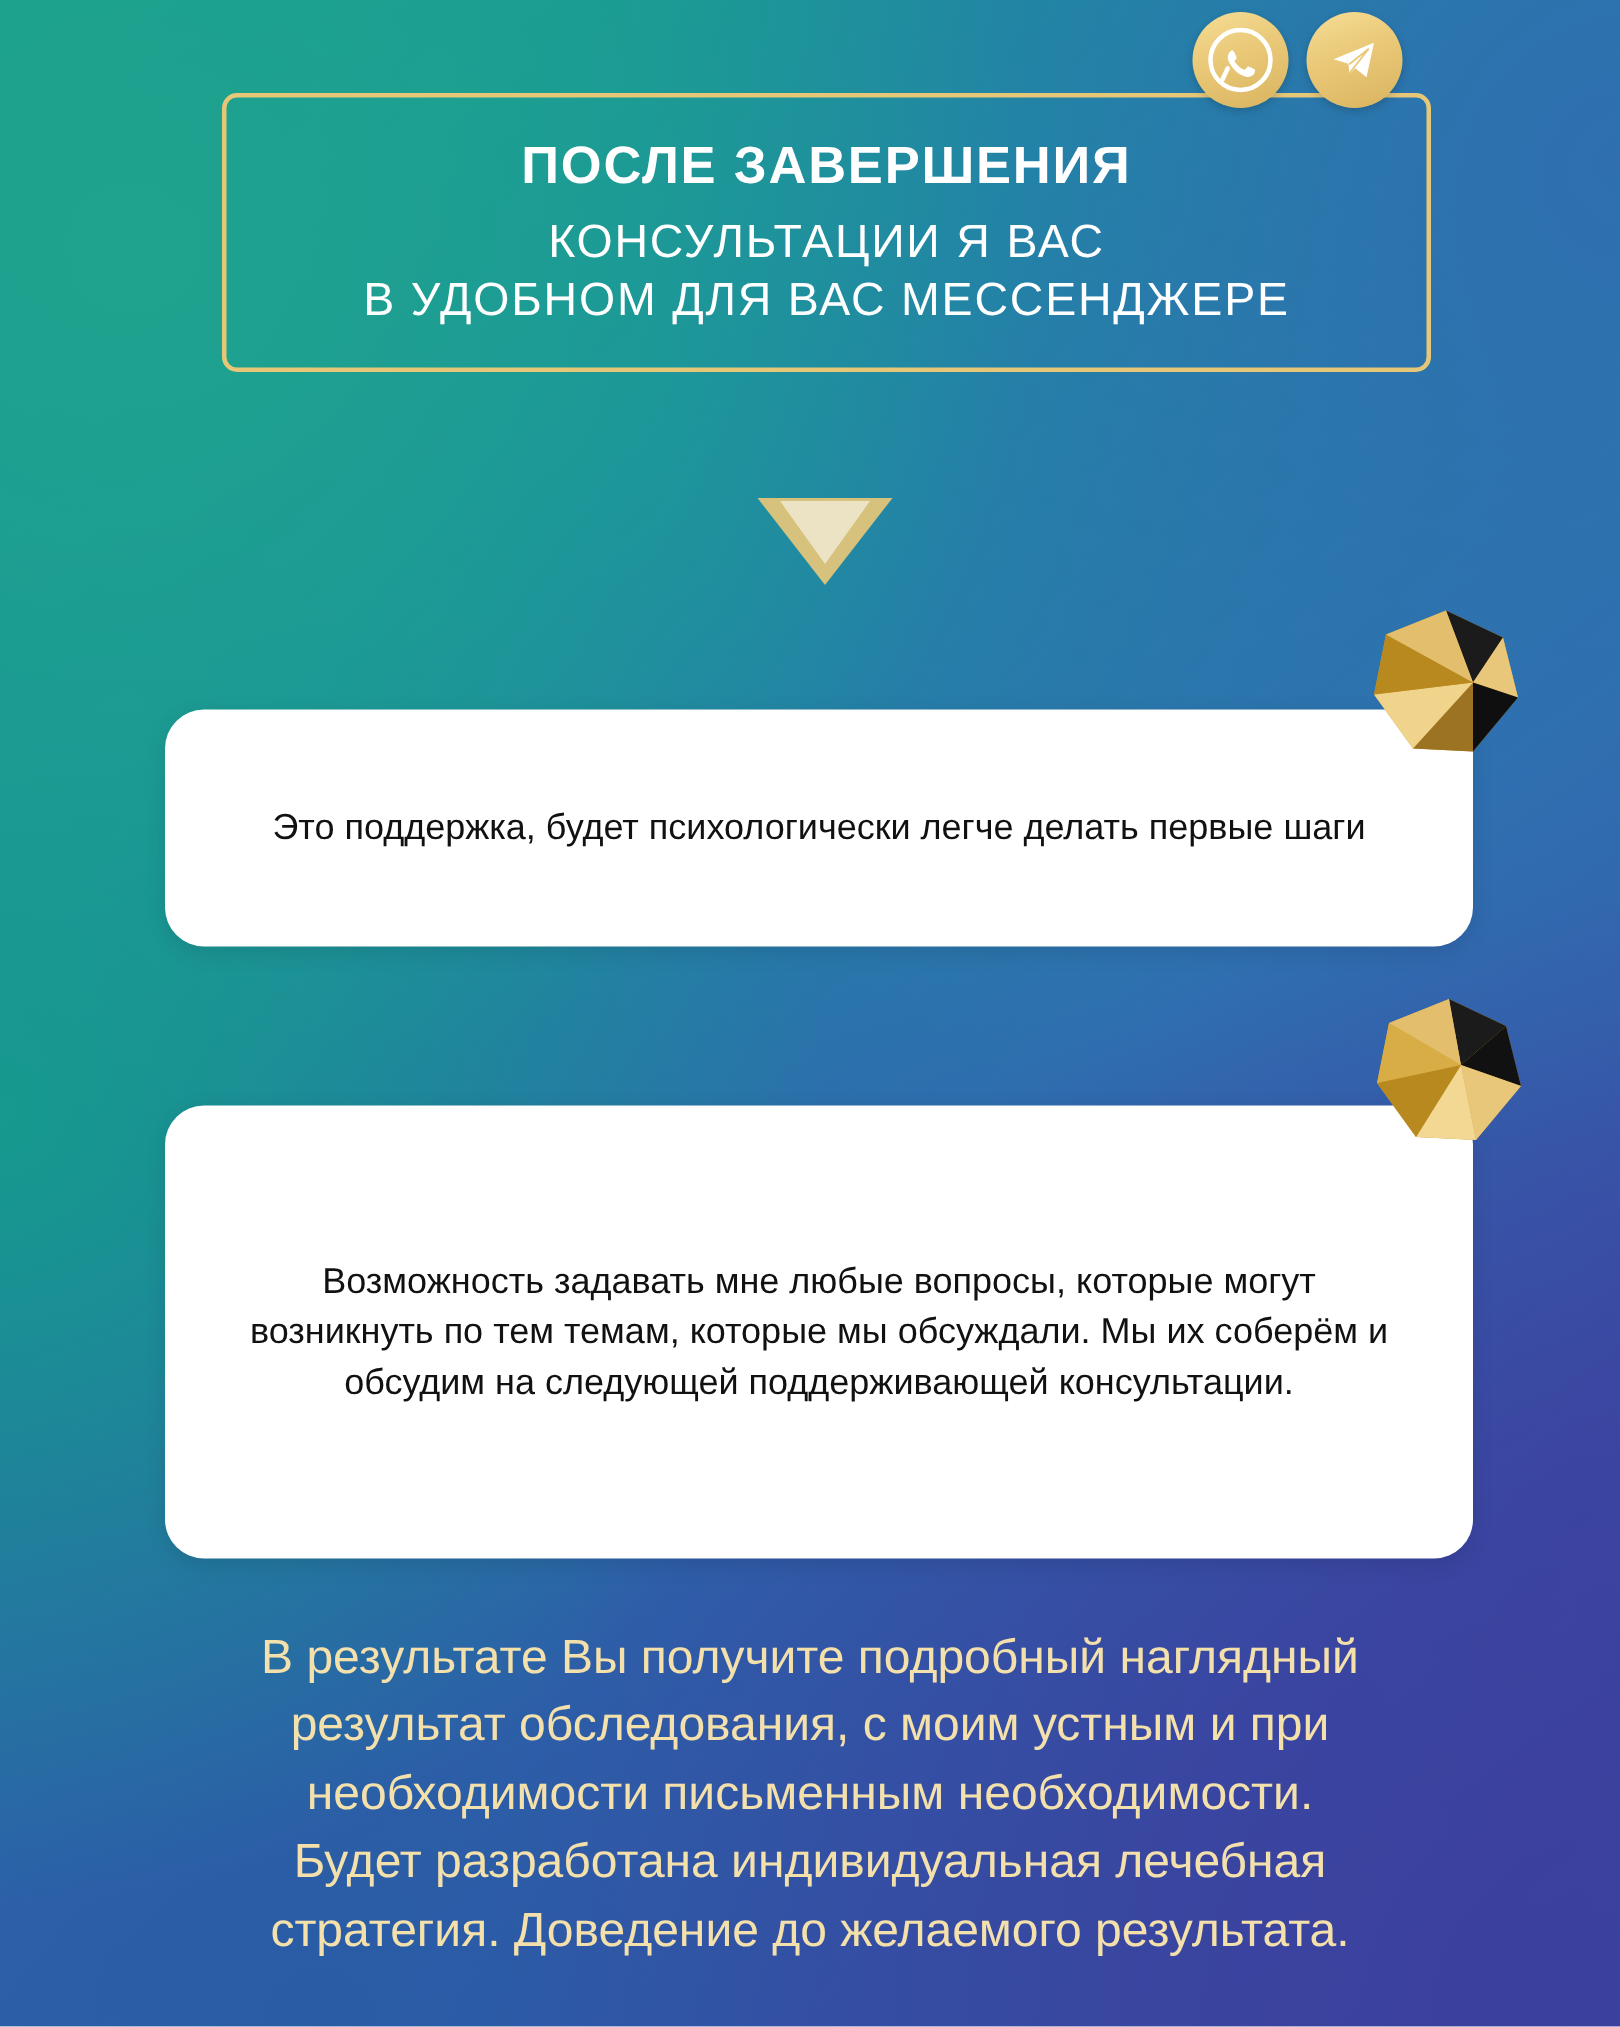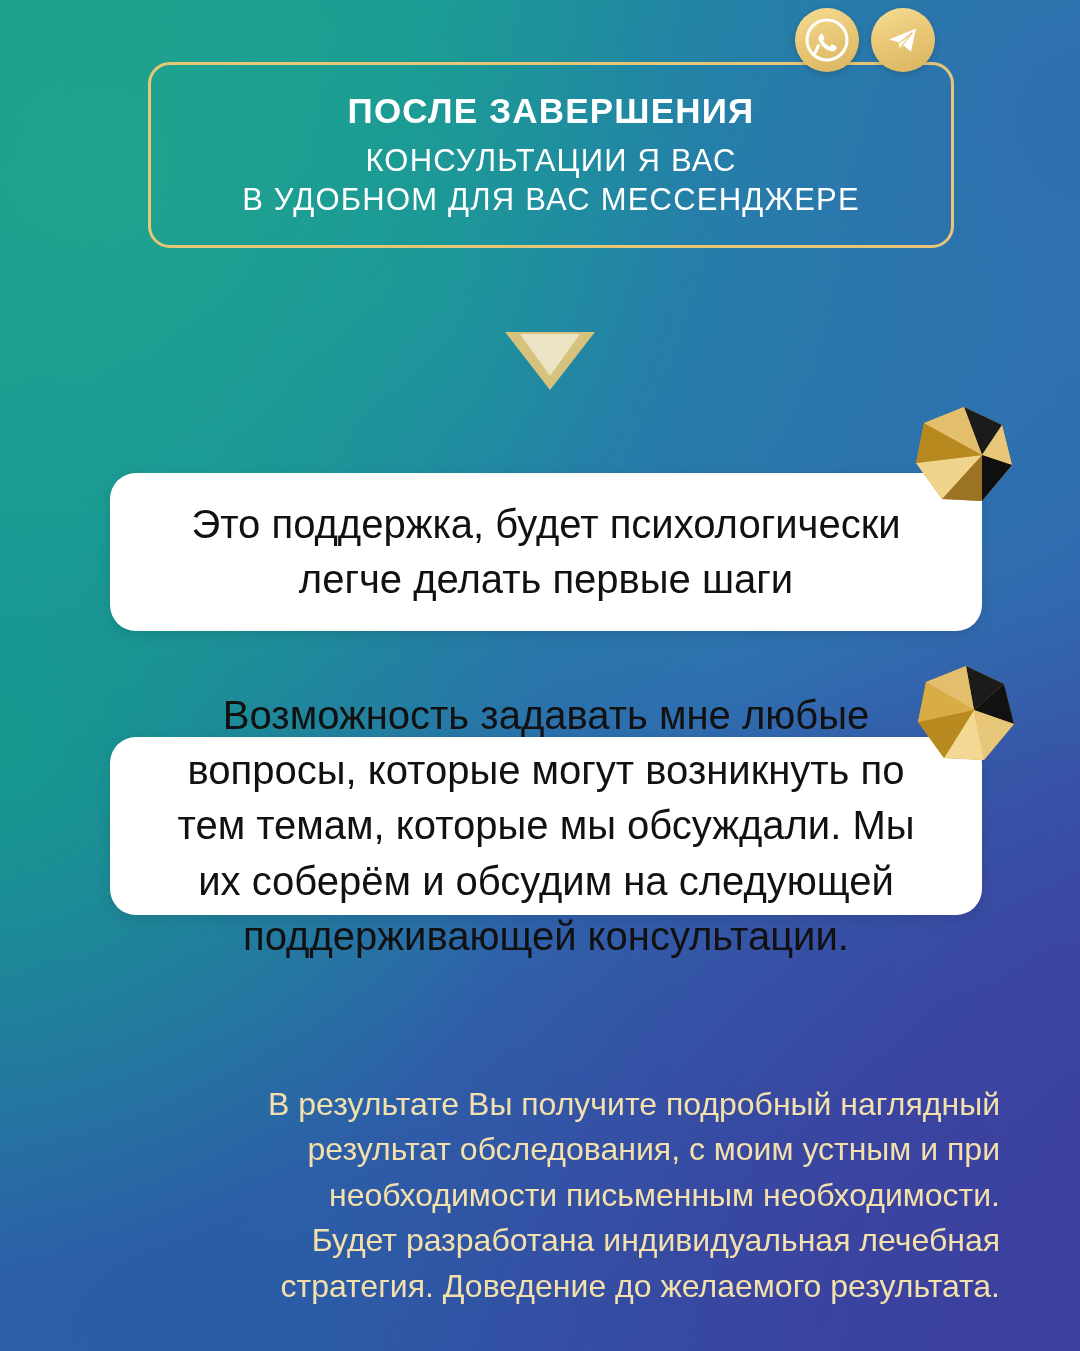--- a/index.html
+++ b/index.html
@@ -49,21 +49,21 @@
   .social-badge svg { display: block; }
 
   
   .headline-box {
     position: absolute;
     left: 148px;
     top: 62px;
     width: 806px;
     box-sizing: border-box;
     border: 3px solid #e6c778;
-    border-radius: 22px;
+    border-radius: 10px;
     padding: 24px 26px 26px;
     text-align: center;
     z-index: 4;
   }
   .headline-box .line {
     color: #ffffff;
     letter-spacing: 1.2px;
     line-height: 1.26;
   }
   .headline-box .line-1 {
@@ -109,35 +109,35 @@
     display: flex;
     align-items: center;
     justify-content: center;
     text-align: center;
     color: #111111;
     z-index: 3;
     box-shadow: 0 4px 14px rgba(0,0,0,0.10);
   }
   .card p {
     margin: 0;
-    font-size: 40px;
+    font-size: 24px;
     line-height: 1.38;
   }
   #card-1 {
     left: 110px;
     top: 473px;
     width: 872px;
     height: 158px;
     padding: 0 60px;
   }
   #card-2 {
     left: 110px;
     top: 737px;
     width: 872px;
-    height: 178px;
+    height: 302px;
     padding: 16px 48px;
   }
 
   
   .gem {
     position: absolute;
     z-index: 5;
     width: 104px;
     height: 104px;
   }
@@ -149,21 +149,21 @@
     position: absolute;
     left: 80px;
     top: 1082px;
     width: 920px;
     text-align: center;
     color: #f3e0ab;
     font-size: 32px;
     line-height: 1.42;
     z-index: 3;
   }
-  .footer-text div { white-space: nowrap; text-align: right; }
+  .footer-text div { white-space: nowrap; }
 </style>
 </head>
 <body>
 
 <div class="poster">
 
   <div class="social-row">
     <div class="social-badge">
       <svg width="44" height="44" viewBox="0 0 44 44" aria-hidden="true">
         <circle cx="22" cy="22" r="20" fill="none" stroke="#ffffff" stroke-width="3"></circle>

